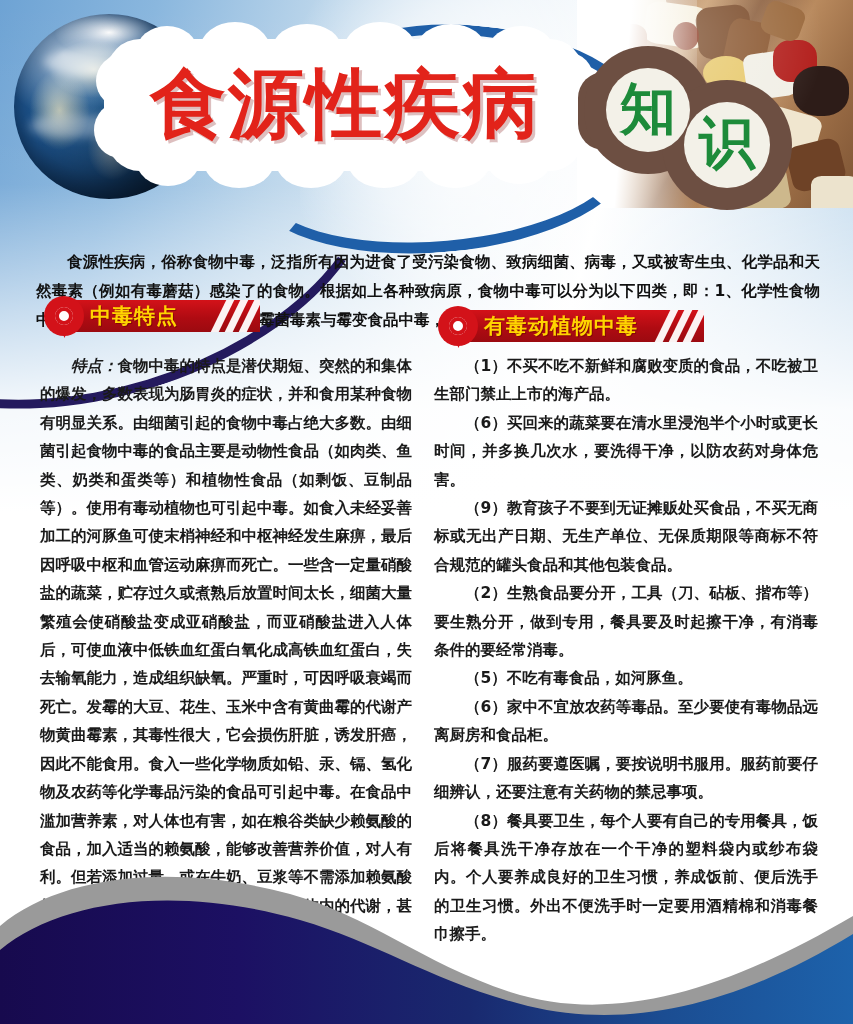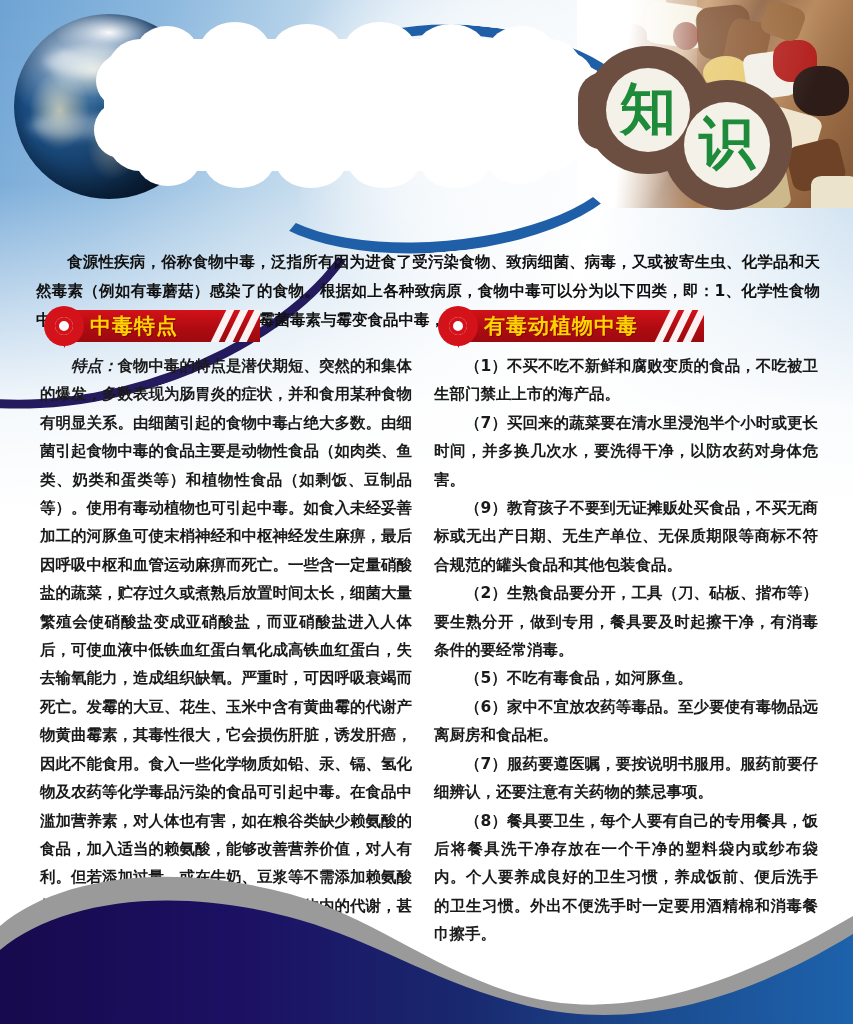--- a/index.html
+++ b/index.html
@@ -259,21 +259,21 @@
     text-align: justify;
     text-indent: 2em;
     margin-top: 36px;
   }
 
   
   .banner {
     position: absolute;
     height: 32px;
   }
-  .banner-left  { left: 44px;  top: 310px; width: 216px; text-align: right; }
+  .banner-left  { left: 44px;  top: 300px; width: 216px; text-align: right; }
   .banner-right { left: 438px; top: 310px; width: 266px; }
 
   .banner-bar {
     position: absolute;
     left: 18px; top: 0;
     right: 0; height: 32px;
     background: linear-gradient(to bottom, #d31219 0%, #b00b12 55%, #9b0a10 100%);
     clip-path: polygon(0 0, 100% 0, 100% 100%, 0 100%);
     overflow: hidden;
   }
@@ -405,20 +405,23 @@
       <i style="left:428px;  top:56px;  width:52px;  height:56px;"></i>
       <i style="left:22px;   top:88px;  width:64px;  height:52px;"></i>
       <i style="left:90px;   top:90px;  width:70px;  height:52px;"></i>
       <i style="left:162px;  top:90px;  width:70px;  height:52px;"></i>
       <i style="left:234px;  top:90px;  width:72px;  height:52px;"></i>
       <i style="left:306px;  top:90px;  width:70px;  height:52px;"></i>
       <i style="left:372px;  top:88px;  width:66px;  height:50px;"></i>
     </div>
   </div>
 
+  <div class="title-text">
+    <span class="c-red">食源性疾病</span>
+  </div>
 
   <div class="knowledge-mark">
     <div class="km-tail"></div>
     <div class="km-ring-a"></div>
     <div class="km-ring-b"></div>
     <div class="km-hole-a"></div>
     <div class="km-hole-b"></div>
     <div class="km-char km-char-1">知</div>
     <div class="km-char km-char-2">识</div>
   </div>
@@ -448,21 +451,21 @@
   </div>
 
   <div class="col col-left">
     <p>
       <span class="lead">特点：</span><span>食物中毒的特点是潜伏期短、突然的和集体的爆发，多数表现为肠胃炎的症状，并和食用某种食物有明显关系。由细菌引起的食物中毒占绝大多数。由细菌引起食物中毒的食品主要是动物性食品（如肉类、鱼类、奶类和蛋类等）和植物性食品（如剩饭、豆制品等）。使用有毒动植物也可引起中毒。如食入未经妥善加工的河豚鱼可使末梢神经和中枢神经发生麻痹，最后因呼吸中枢和血管运动麻痹而死亡。一些含一定量硝酸盐的蔬菜，贮存过久或煮熟后放置时间太长，细菌大量繁殖会使硝酸盐变成亚硝酸盐，而亚硝酸盐进入人体后，可使血液中低铁血红蛋白氧化成高铁血红蛋白，失去输氧能力，造成组织缺氧。严重时，可因呼吸衰竭而死亡。发霉的大豆、花生、玉米中含有黄曲霉的代谢产物黄曲霉素，其毒性很大，它会损伤肝脏，诱发肝癌，因此不能食用。食入一些化学物质如铅、汞、镉、氢化物及农药等化学毒品污染的食品可引起中毒。在食品中滥加营养素，对人体也有害，如在粮谷类缺少赖氨酸的食品，加入适当的赖氨酸，能够改善营养价值，对人有利。但若添加过量，或在牛奶、豆浆等不需添加赖氨酸的食品中添加，就可能扰乱氨基酸在人体内的代谢，甚至引起对肝脏的损害。</span>
     </p>
   </div>
 
   <div class="col col-right">
     <p>（1）不买不吃不新鲜和腐败变质的食品，不吃被卫生部门禁止上市的海产品。</p>
-    <p>（7）买回来的蔬菜要在清水里浸泡半个小时或更长时间，并多换几次水，要洗得干净，以防农药对身体危害。</p>
+    <p>（6）买回来的蔬菜要在清水里浸泡半个小时或更长时间，并多换几次水，要洗得干净，以防农药对身体危害。</p>
     <p>（9）教育孩子不要到无证摊贩处买食品，不买无商标或无出产日期、无生产单位、无保质期限等商标不符合规范的罐头食品和其他包装食品。</p>
     <p>（2）生熟食品要分开，工具（刀、砧板、揩布等）要生熟分开，做到专用，餐具要及时起擦干净，有消毒条件的要经常消毒。</p>
     <p>（5）不吃有毒食品，如河豚鱼。</p>
     <p>（6）家中不宜放农药等毒品。至少要使有毒物品远离厨房和食品柜。</p>
     <p>（7）服药要遵医嘱，要按说明书服用。服药前要仔细辨认，还要注意有关药物的禁忌事项。</p>
     <p>（8）餐具要卫生，每个人要有自己的专用餐具，饭后将餐具洗干净存放在一个干净的塑料袋内或纱布袋内。个人要养成良好的卫生习惯，养成饭前、便后洗手的卫生习惯。外出不便洗手时一定要用酒精棉和消毒餐巾擦手。</p>
   </div>
 
   <div class="wave-gray">
     <svg viewBox="0 0 853 170" preserveAspectRatio="none">

